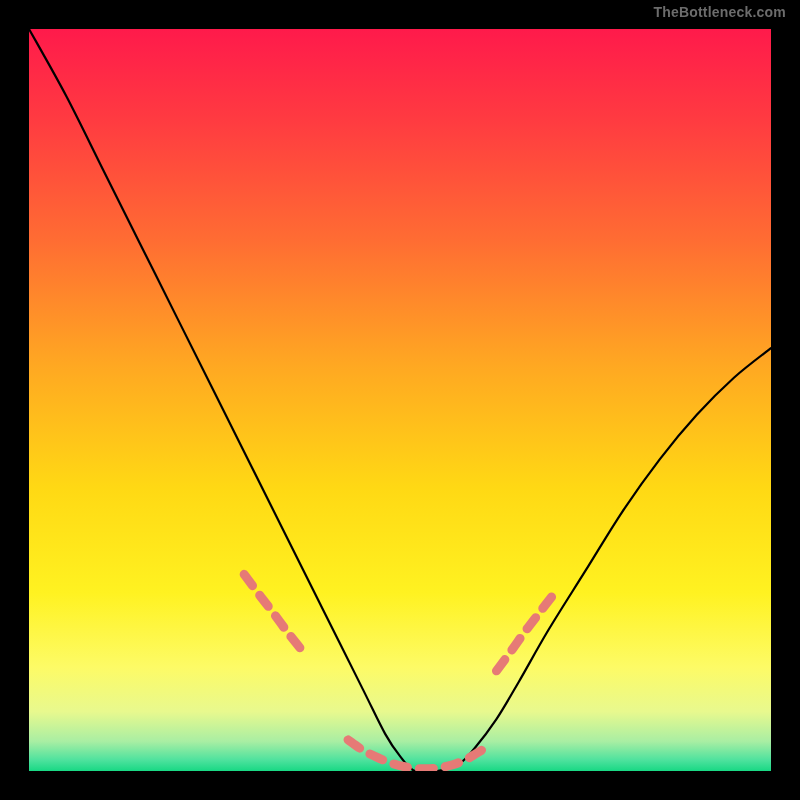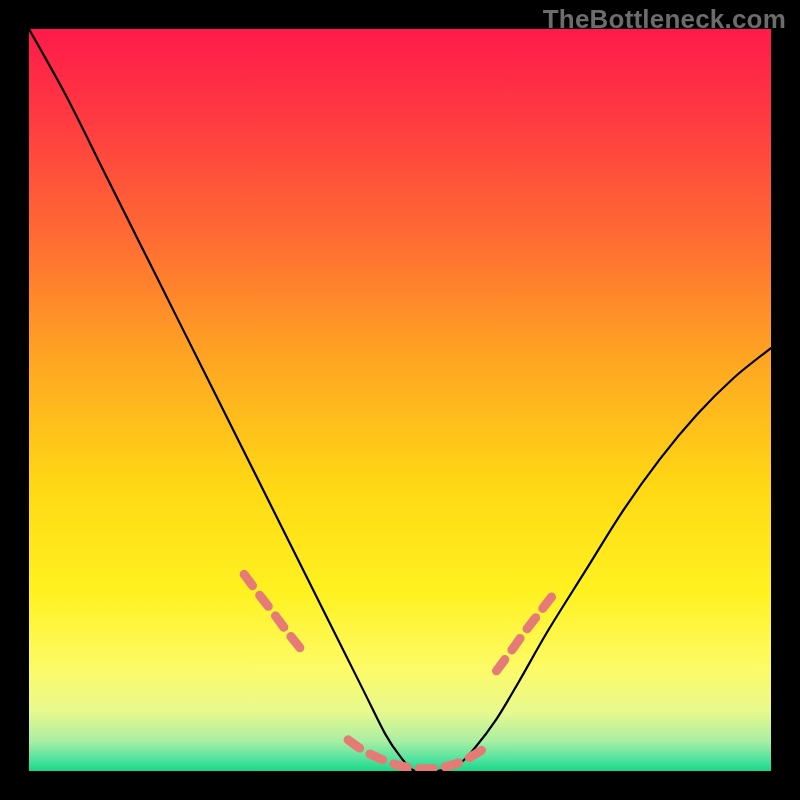--- a/index.html
+++ b/index.html
@@ -28,21 +28,21 @@
     position: absolute;
     inset: 0;
     width: 100%;
     height: 100%;
   }
   .watermark {
     position: absolute;
     top: 4px;
     right: 14px;
     font-family: Arial, Helvetica, sans-serif;
-    font-size: 26px;
+    font-size: 14px;
     font-weight: 600;
     color: #6c6c6c;
     letter-spacing: 0.2px;
   }
 </style>
 </head>
 <body>
 
 <div class="frame">
 

